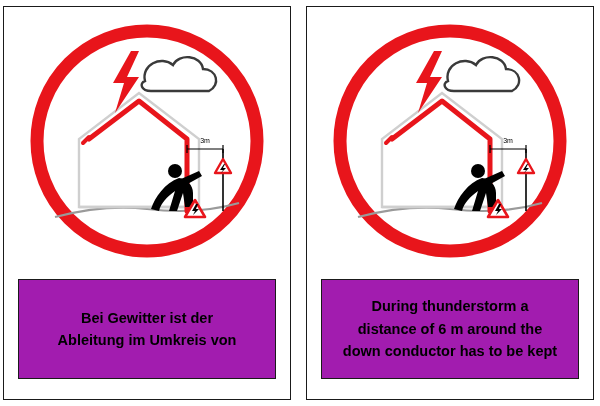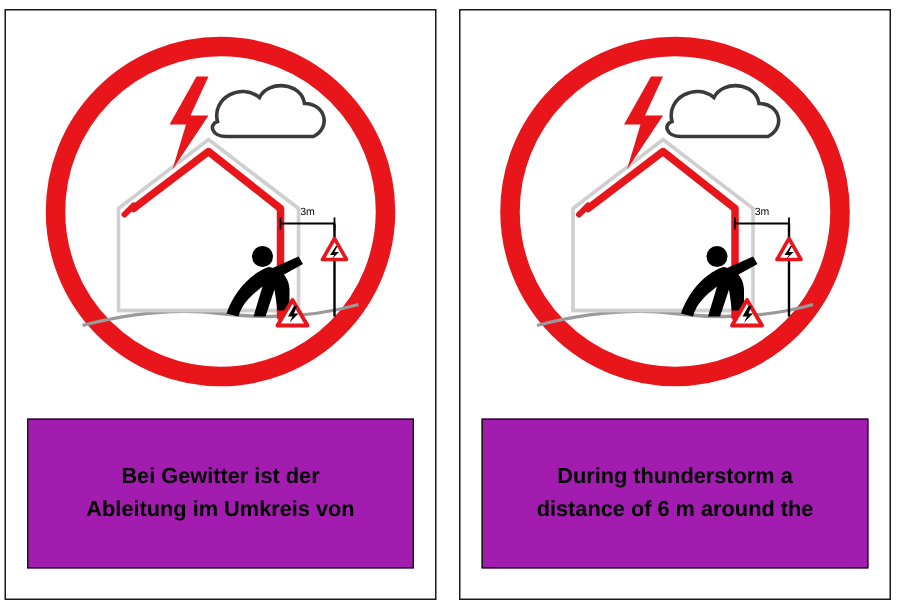--- a/index.html
+++ b/index.html
@@ -151,16 +151,17 @@
         </g>
 
         <path d="M158 196 L178 196 L168 179 Z" fill="#ffffff" stroke="#e8151b" stroke-width="2.6" stroke-linejoin="round"></path>
         <path d="M169 183 L165 190 L168 190 L166 194 L172 188 L169 188 L171 183 Z" fill="#000000"></path>
       </svg>
     </div>
 
     <div class="text-box">
       <div class="text-line">During thunderstorm a</div>
       <div class="text-line">distance of 6 m around the</div>
+      <div class="text-line">down conductor has to be kept</div>
     </div>
   </div>
 
 </div>
 
 </body></html>

